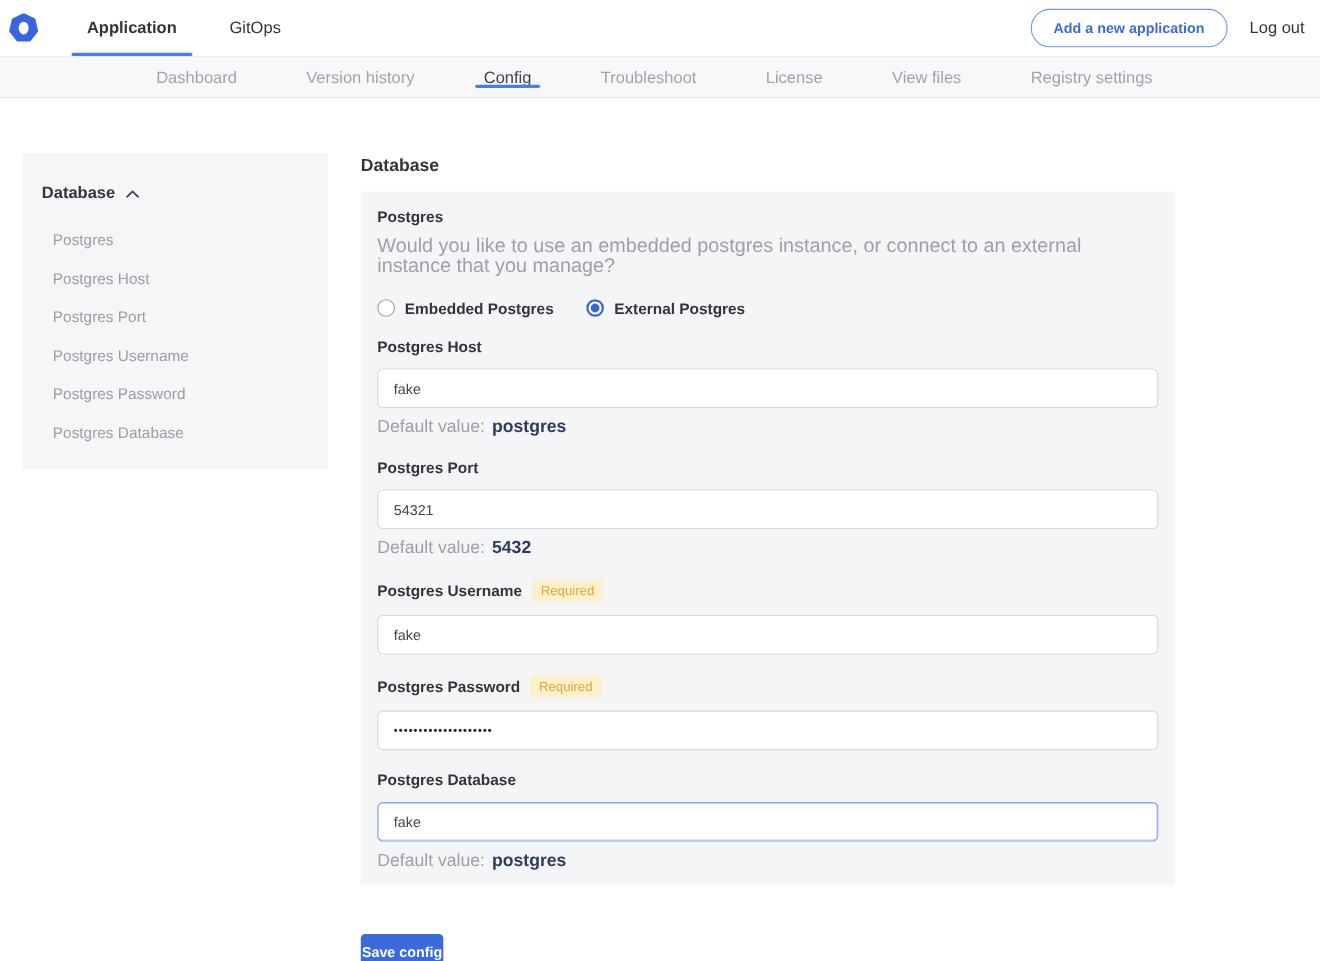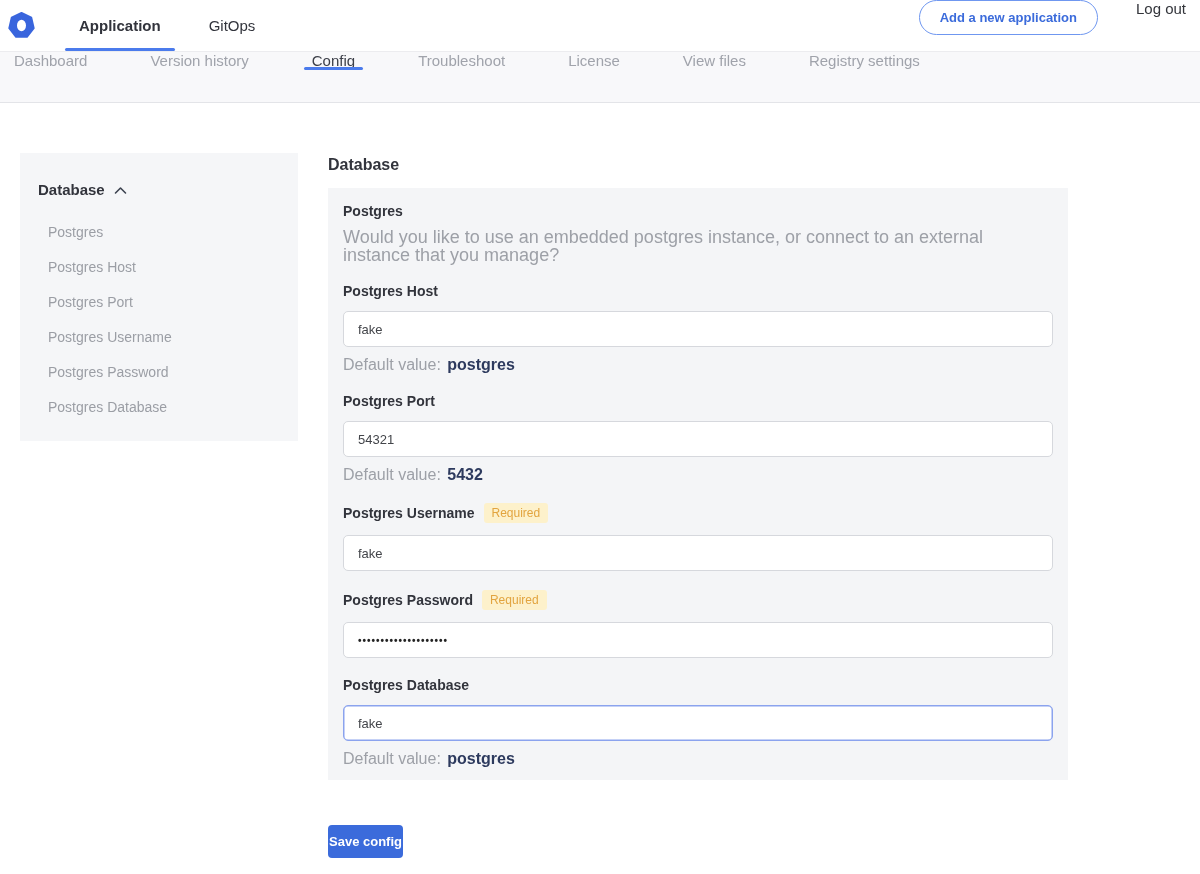--- a/index.html
+++ b/index.html
@@ -32,42 +32,43 @@
   }
   .app-tab.active { font-weight: 700; }
   .app-tab.active::after {
     content: "";
     position: absolute;
     left: -2px; right: -2px; bottom: 0;
     height: 3px;
     background: #4b7bec;
     border-radius: 2px;
   }
-  .header-right { margin-left: auto; display: flex; align-items: flex-start; gap: 38px; }
+  .header-right { margin-left: auto; display: flex; align-items: center; gap: 20px; }
   .pill-button {
     border: 1px solid #6f97f0;
     background: #fff;
     color: #3b6bdb;
     font-weight: 700;
     font-size: 13px;
     font-family: inherit;
     padding: 9px 20px;
     border-radius: 999px;
     cursor: pointer;
   }
   .logout { font-size: 15px; color: #33353b; cursor: pointer; }
 
   
   .subnav {
-    height: 52px;
+    height: 38px;
     background: #f8f8fa;
     border-top: 1px solid #ececef;
     border-bottom: 1px solid #e3e4e8;
     display: flex;
-    align-items: flex-start;
+    align-items: center;
+    padding-left: 128px;
   }
   .subnav-item {
     display: flex; align-items: center;
     padding: 0 14px;
     margin-right: 35px;
     font-size: 15px;
     color: #a0a3ab;
     position: relative;
     cursor: pointer;
   }
@@ -263,20 +264,30 @@
     </ul>
   </div>
 
   <div class="main">
     <h1 class="page-title">Database</h1>
 
     <div class="config-panel">
       <div class="group-name">Postgres</div>
       <div class="group-help">Would you like to use an embedded postgres instance, or connect to an external instance that you manage?</div>
 
+      <div class="radio-row">
+        <div class="radio-option">
+          <span class="radio-circle"></span>
+          <span class="radio-label">Embedded Postgres</span>
+        </div>
+        <div class="radio-option">
+          <span class="radio-circle checked"></span>
+          <span class="radio-label">External Postgres</span>
+        </div>
+      </div>
 
       <div class="field">
         <div class="field-label-row">
           <span class="field-label">Postgres Host</span>
         </div>
         <input class="text-input" type="text" value="fake" style="">
         <p class="helper">
           <span class="helper-prefix">Default value:</span>
           <span class="helper-value">postgres</span>
         </p>

